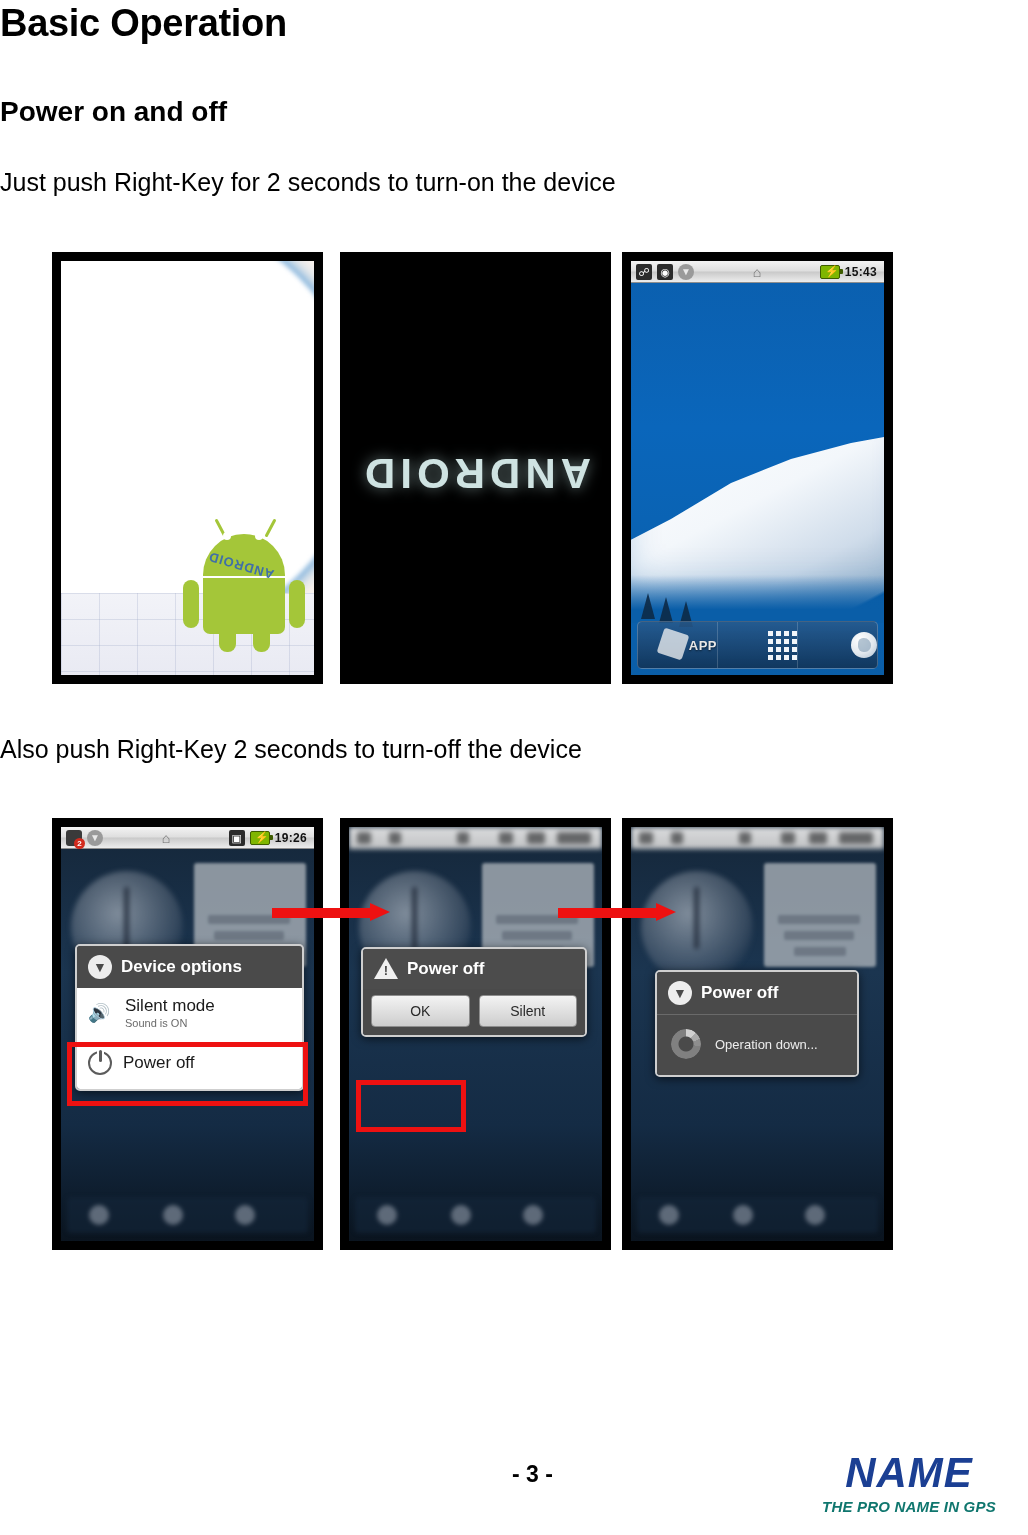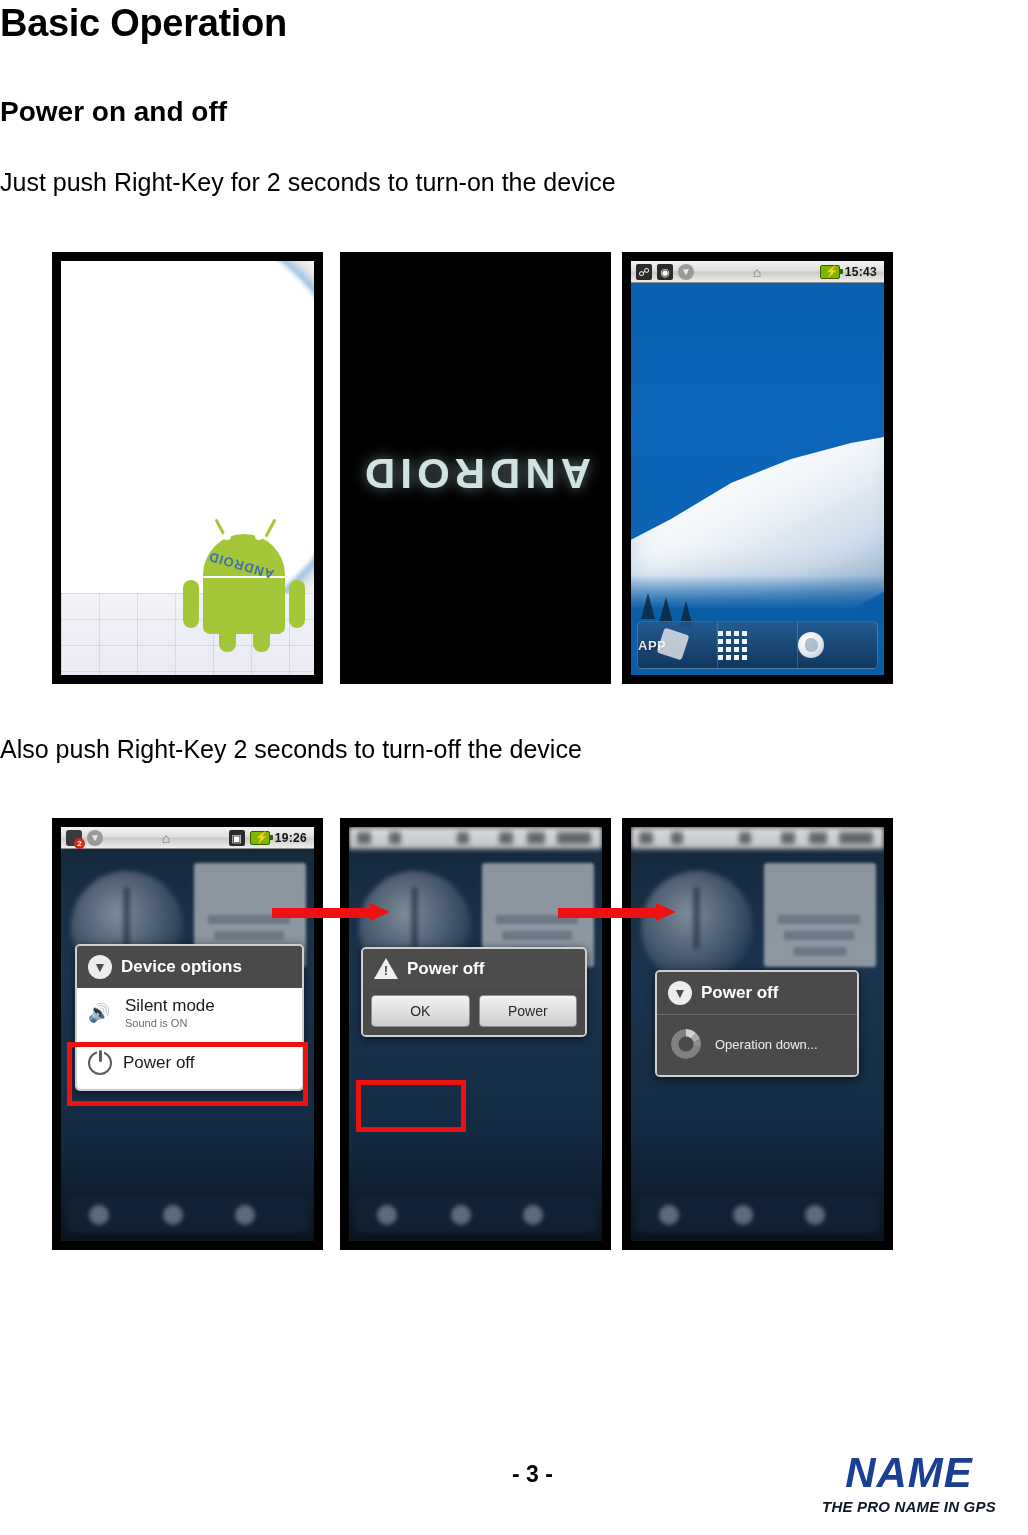--- a/index.html
+++ b/index.html
@@ -318,21 +318,21 @@
     height: 46px;
     background: linear-gradient(to bottom, rgba(40,90,140,0.85), rgba(18,52,88,0.92));
     border: 1px solid rgba(255,255,255,0.22);
     border-radius: 5px;
     display: flex;
   }
   .dock-cell {
     flex: 1 1 0;
     display: flex;
     align-items: center;
-    justify-content: flex-start;
+    justify-content: flex-end;
     position: relative;
   }
   .dock-cell + .dock-cell { border-left: 1px solid rgba(255,255,255,0.18); }
   .dock-app {
     color: #e8e8e8;
     font-size: 13px;
     font-weight: bold;
     letter-spacing: 0.5px;
     text-shadow: 0 1px 2px rgba(0,0,0,0.6);
   }
@@ -622,21 +622,21 @@
     font-style: italic;
     color: #1b3f93;
     letter-spacing: 1px;
     line-height: 1;
   }
   .brand-tagline {
     margin-top: 4px;
     font-size: 15px;
     font-style: italic;
     font-weight: bold;
-    color: #0f172a;
+    color: #0f766e;
     letter-spacing: 0.2px;
   }
 </style>
 </head>
 <body>
 
 <div class="page-title">Basic Operation</div>
 <div class="section-heading">Power on and off</div>
 <div class="body-line-1">Just push Right-Key for 2 seconds to turn-on the device</div>
 <div class="body-line-2">Also push Right-Key 2 seconds to turn-off the device</div>
@@ -802,21 +802,21 @@
         <i style="left:168px;"></i>
     </div>
 
     <div class="dialog" style="left:12px; top:120px; width:222px;">
       <div class="dlg-title dark-bar">
         <span class="warn-icon"></span>
         <span>Power off</span>
       </div>
       <div class="dlg-buttons">
         <div class="btn">OK</div>
-        <div class="btn">Power</div>
+        <div class="btn">Silent</div>
       </div>
     </div>
     <div class="red-highlight" style="left:7px; top:253px; width:110px; height:52px;"></div>
   </div>
 </div>
 
 <div class="phone" id="phone-shutting-down">
   <div class="screen-inner">
     <div class="lock-bg"></div>
     <div class="blur-statusbar">

